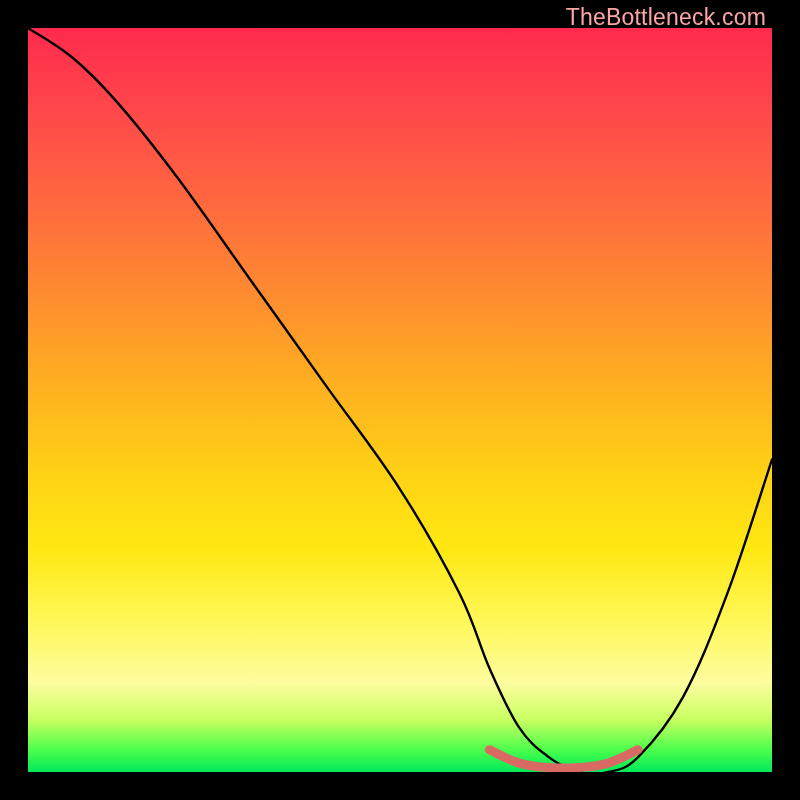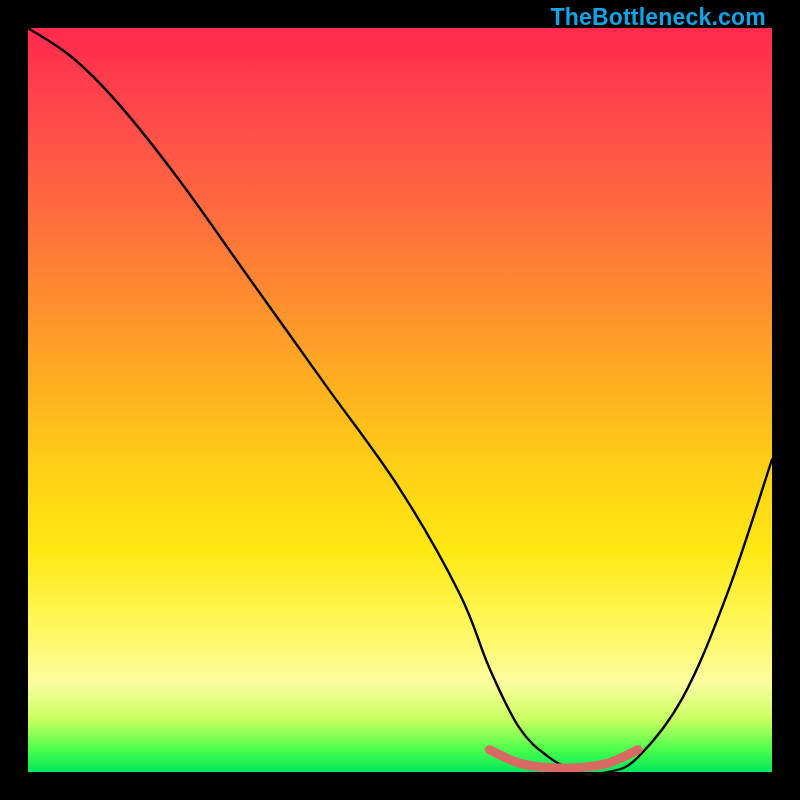--- a/index.html
+++ b/index.html
@@ -37,23 +37,23 @@
       #fdfda0 88%,
       #c8ff60 93%,
       #4cff4c 97%,
       #00e85a 100%
     );
   }
   .watermark {
     position: absolute;
     top: 4px;
     right: 34px;
-    color: #0ea5e9;
+    color: #fca5a5;
     font-size: 23px;
-    font-weight: 700;
+    font-weight: 400;
     letter-spacing: 0.2px;
     z-index: 5;
   }
   svg.curve {
     position: absolute;
     left: 0;
     top: 0;
     width: 744px;
     height: 744px;
     z-index: 3;

